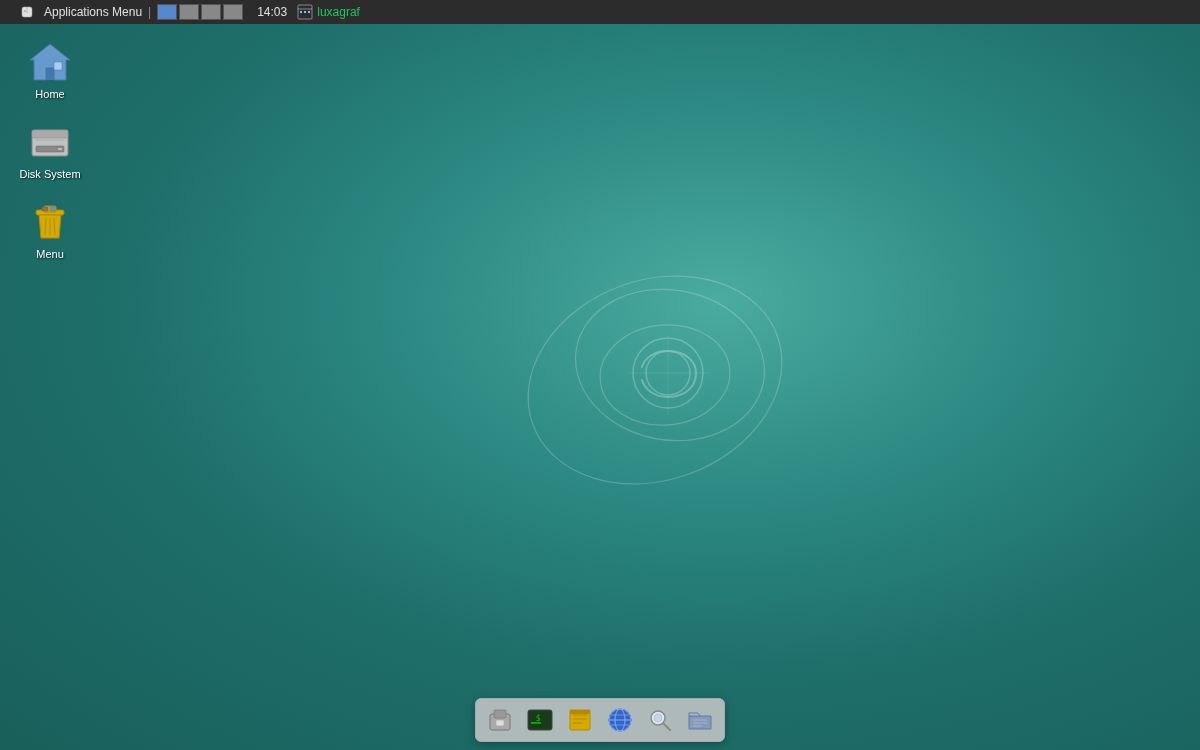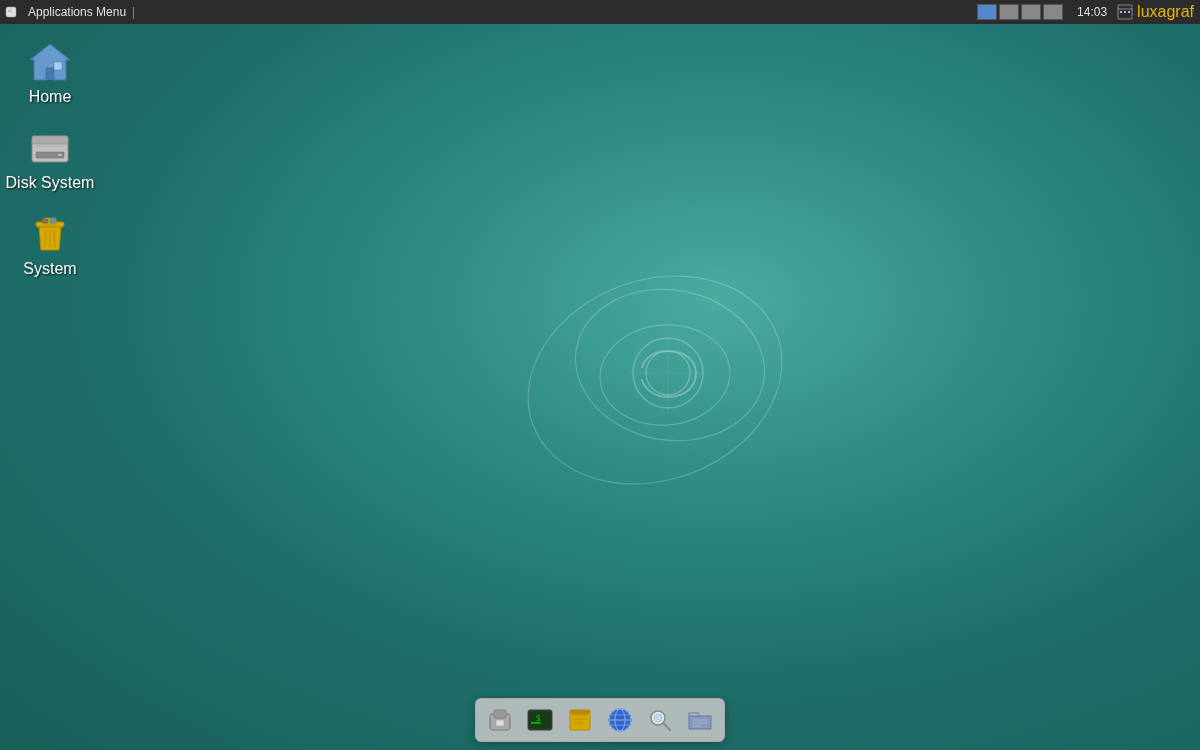--- a/index.html
+++ b/index.html
@@ -20,22 +20,23 @@
     }
 
     
     #top-panel {
       position: absolute;
       top: 0; left: 0; right: 0;
       height: 24px;
       background: #2c2c2c;
       display: flex;
       align-items: center;
-      justify-content: space-between;
+      justify-content: flex-start;
       z-index: 100;
+      padding-left: 16px;
     }
 
     #panel-left {
       display: flex;
       align-items: center;
       gap: 4px;
       padding-left: 4px;
     }
 
     #panel-apps-menu {
@@ -74,22 +75,22 @@
       background: #888;
     }
 
     #panel-time {
       color: #e0e0e0;
       font-size: 12px;
       margin: 0 6px;
     }
 
     #panel-username {
-      color: #eab308;
-      font-size: 16px;
+      color: #22c55e;
+      font-size: 12px;
     }
 
     
     #desktop-icons {
       position: absolute;
       top: 34px;
       left: 10px;
       display: flex;
       flex-direction: column;
       gap: 10px;
@@ -108,21 +109,21 @@
       width: 48px;
       height: 48px;
       display: flex;
       align-items: center;
       justify-content: center;
       margin-bottom: 2px;
     }
 
     .icon-label {
       color: white;
-      font-size: 16px;
+      font-size: 11px;
       text-align: center;
       text-shadow: 1px 1px 2px rgba(0,0,0,0.8);
       white-space: nowrap;
     }
 
     
     #debian-swirl {
       position: absolute;
       top: 50%;
       left: 55%;
@@ -263,21 +264,21 @@
           <path d="M 13 17 L 15 40 L 33 40 L 35 17 Z" fill="#d4aa00" stroke="#b88800" stroke-width="1"></path>
 
           <line x1="20" y1="20" x2="19" y2="37" stroke="#b88800" stroke-width="1"></line>
           <line x1="24" y1="20" x2="24" y2="37" stroke="#b88800" stroke-width="1"></line>
           <line x1="28" y1="20" x2="29" y2="37" stroke="#b88800" stroke-width="1"></line>
 
           <rect x="16" y="9" width="6" height="4" rx="1" fill="#8B7355" stroke="#6B5335" stroke-width="0.5"></rect>
           <rect x="24" y="8" width="5" height="5" rx="1" fill="#6699aa" stroke="#4477aa" stroke-width="0.5"></rect>
         </svg>
       </div>
-      <span class="icon-label">System</span>
+      <span class="icon-label">Menu</span>
     </div>
 
 
   </div>
 
   <div id="taskbar">
 
     <div class="taskbar-btn" title="Removable Media">
       <svg width="28" height="28" viewBox="0 0 28 28">
         <rect x="4" y="8" width="20" height="16" rx="2" fill="#aaa" stroke="#777" stroke-width="1"></rect>

